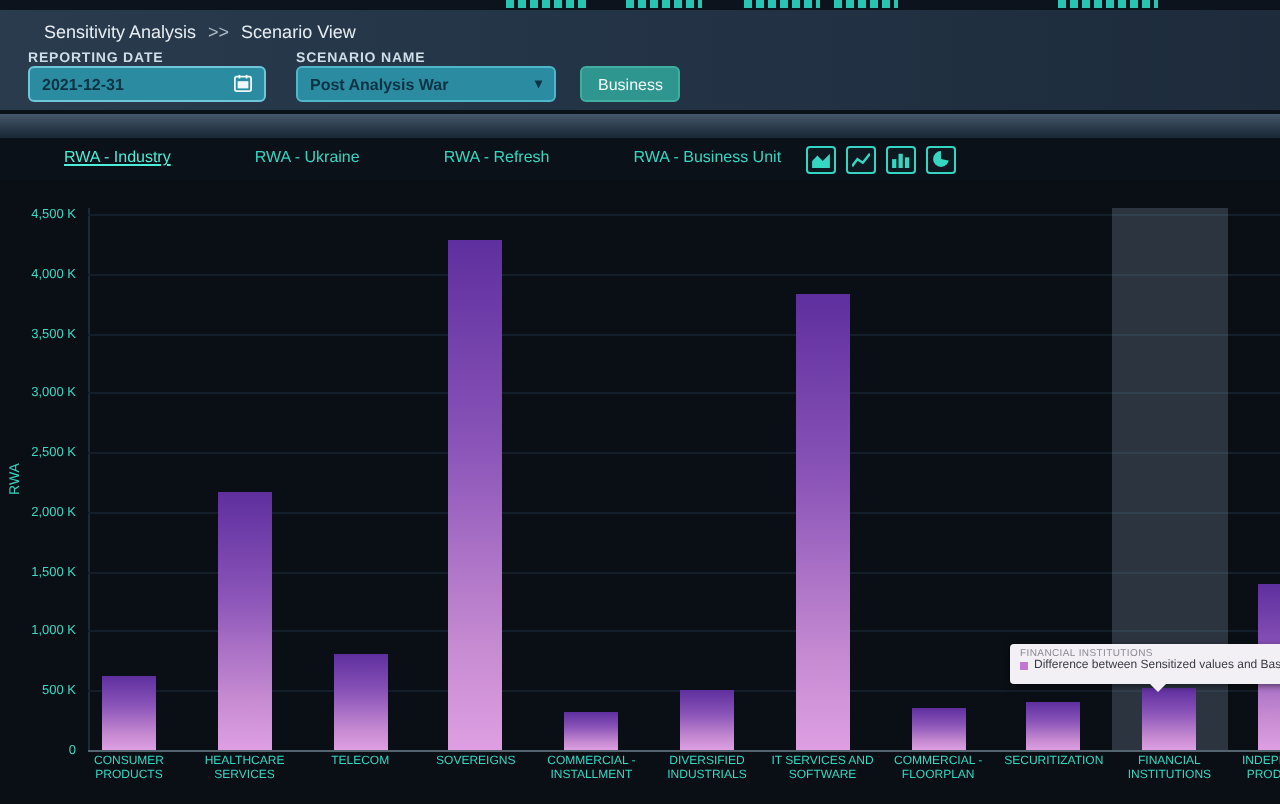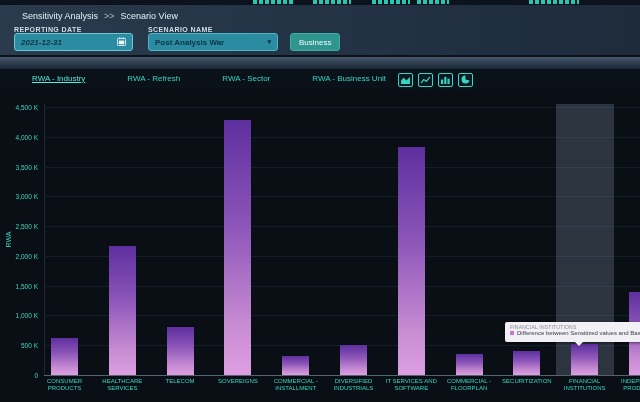--- a/index.html
+++ b/index.html
@@ -19,21 +19,21 @@
     border-bottom:2px solid #0c1219;
   }
   #breadcrumb { position:absolute; left:22px; top:6px; font-size:9px; color:#e7eef4;text-align:center; }
   #breadcrumb .sep { color:#aebcc8; margin:0 6px; }
   .flabel { position:absolute; top:21px; font-size:7px; font-weight:bold; letter-spacing:.4px; color:#cfdde8; }
   .tealinput {
     position:absolute; top:28px; height:18px; background:#2b8ca1;
     border:1px solid #6fc6d9; border-radius:3px; color:#0c3344;
     font-size:8px; font-weight:bold; display:flex; align-items:center; padding:0 6px;
   }
-  #dateinput { left:14px; width:119px;font-style:italic; }
+  #dateinput { left:14px; width:119px; }
   #dateinput .val { flex:1; }
   #scenarioselect { left:148px; width:130px; border-color:#4db6c9; }
   #scenarioselect .val { flex:1; }
   #refreshbtn {
     position:absolute; left:290px; top:28px; height:18px; padding:0 8px;
     background:#2e968f; border:1px solid #3fae9f; border-radius:3px;
     color:#f2fbf9; font-size:8px; display:flex; align-items:center; cursor:pointer;
   }
   
   #panelband { position:absolute; left:0; top:57px; width:640px; height:12px;
@@ -110,22 +110,22 @@
       <span style="color:#0c3344;font-size:7px;">▾</span>
     </div>
 
     <div id="refreshbtn">Business</div>
   </div>
 
   <div id="panelband"></div>
 
   <div id="tabsrow">
     <span class="tab active">RWA - Industry</span>
+    <span class="tab">RWA - Ukraine</span>
     <span class="tab">RWA - Refresh</span>
-    <span class="tab">RWA - Sector</span>
     <span class="tab">RWA - Business Unit</span>
     <div id="charticons">
       <span class="iconbtn">
         <svg width="9" height="8" viewBox="0 0 10 9">
             <path d="M0 9 L0 5 L3 2 L6 5 L10 1 L10 9 Z" fill="#35d6c2"></path>
           </svg>
       </span>
       <span class="iconbtn">
         <svg width="9" height="8" viewBox="0 0 10 9">
             <polyline points="0,8 3,4 6,6 10,1" fill="none" stroke="#35d6c2" stroke-width="1.4"></polyline>

